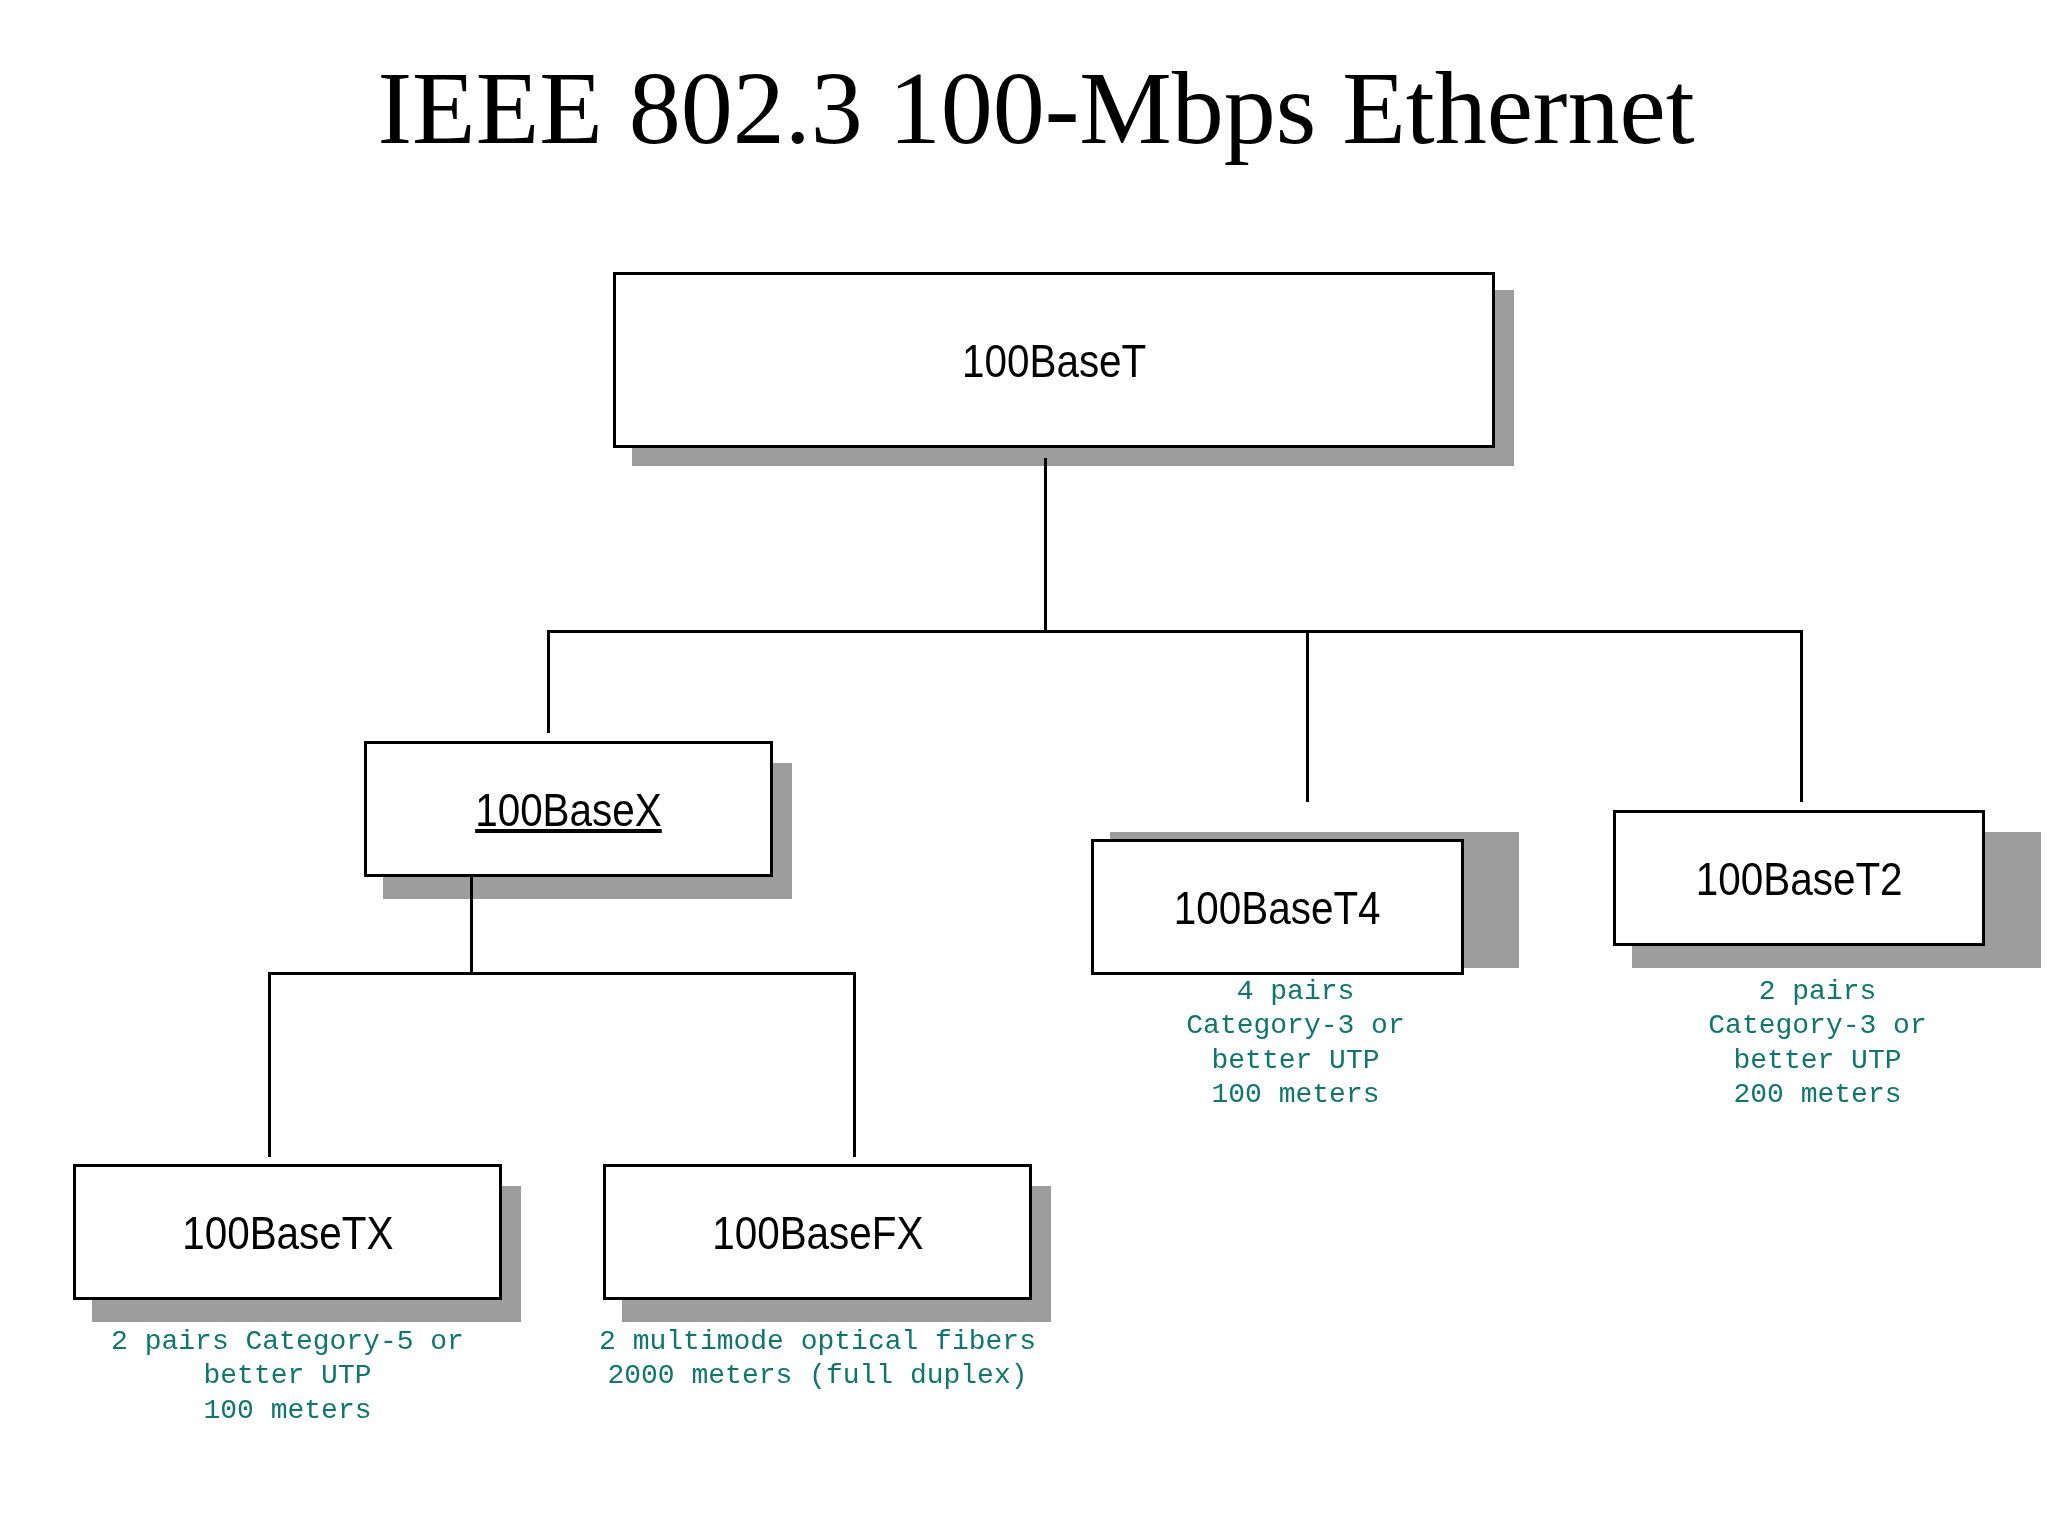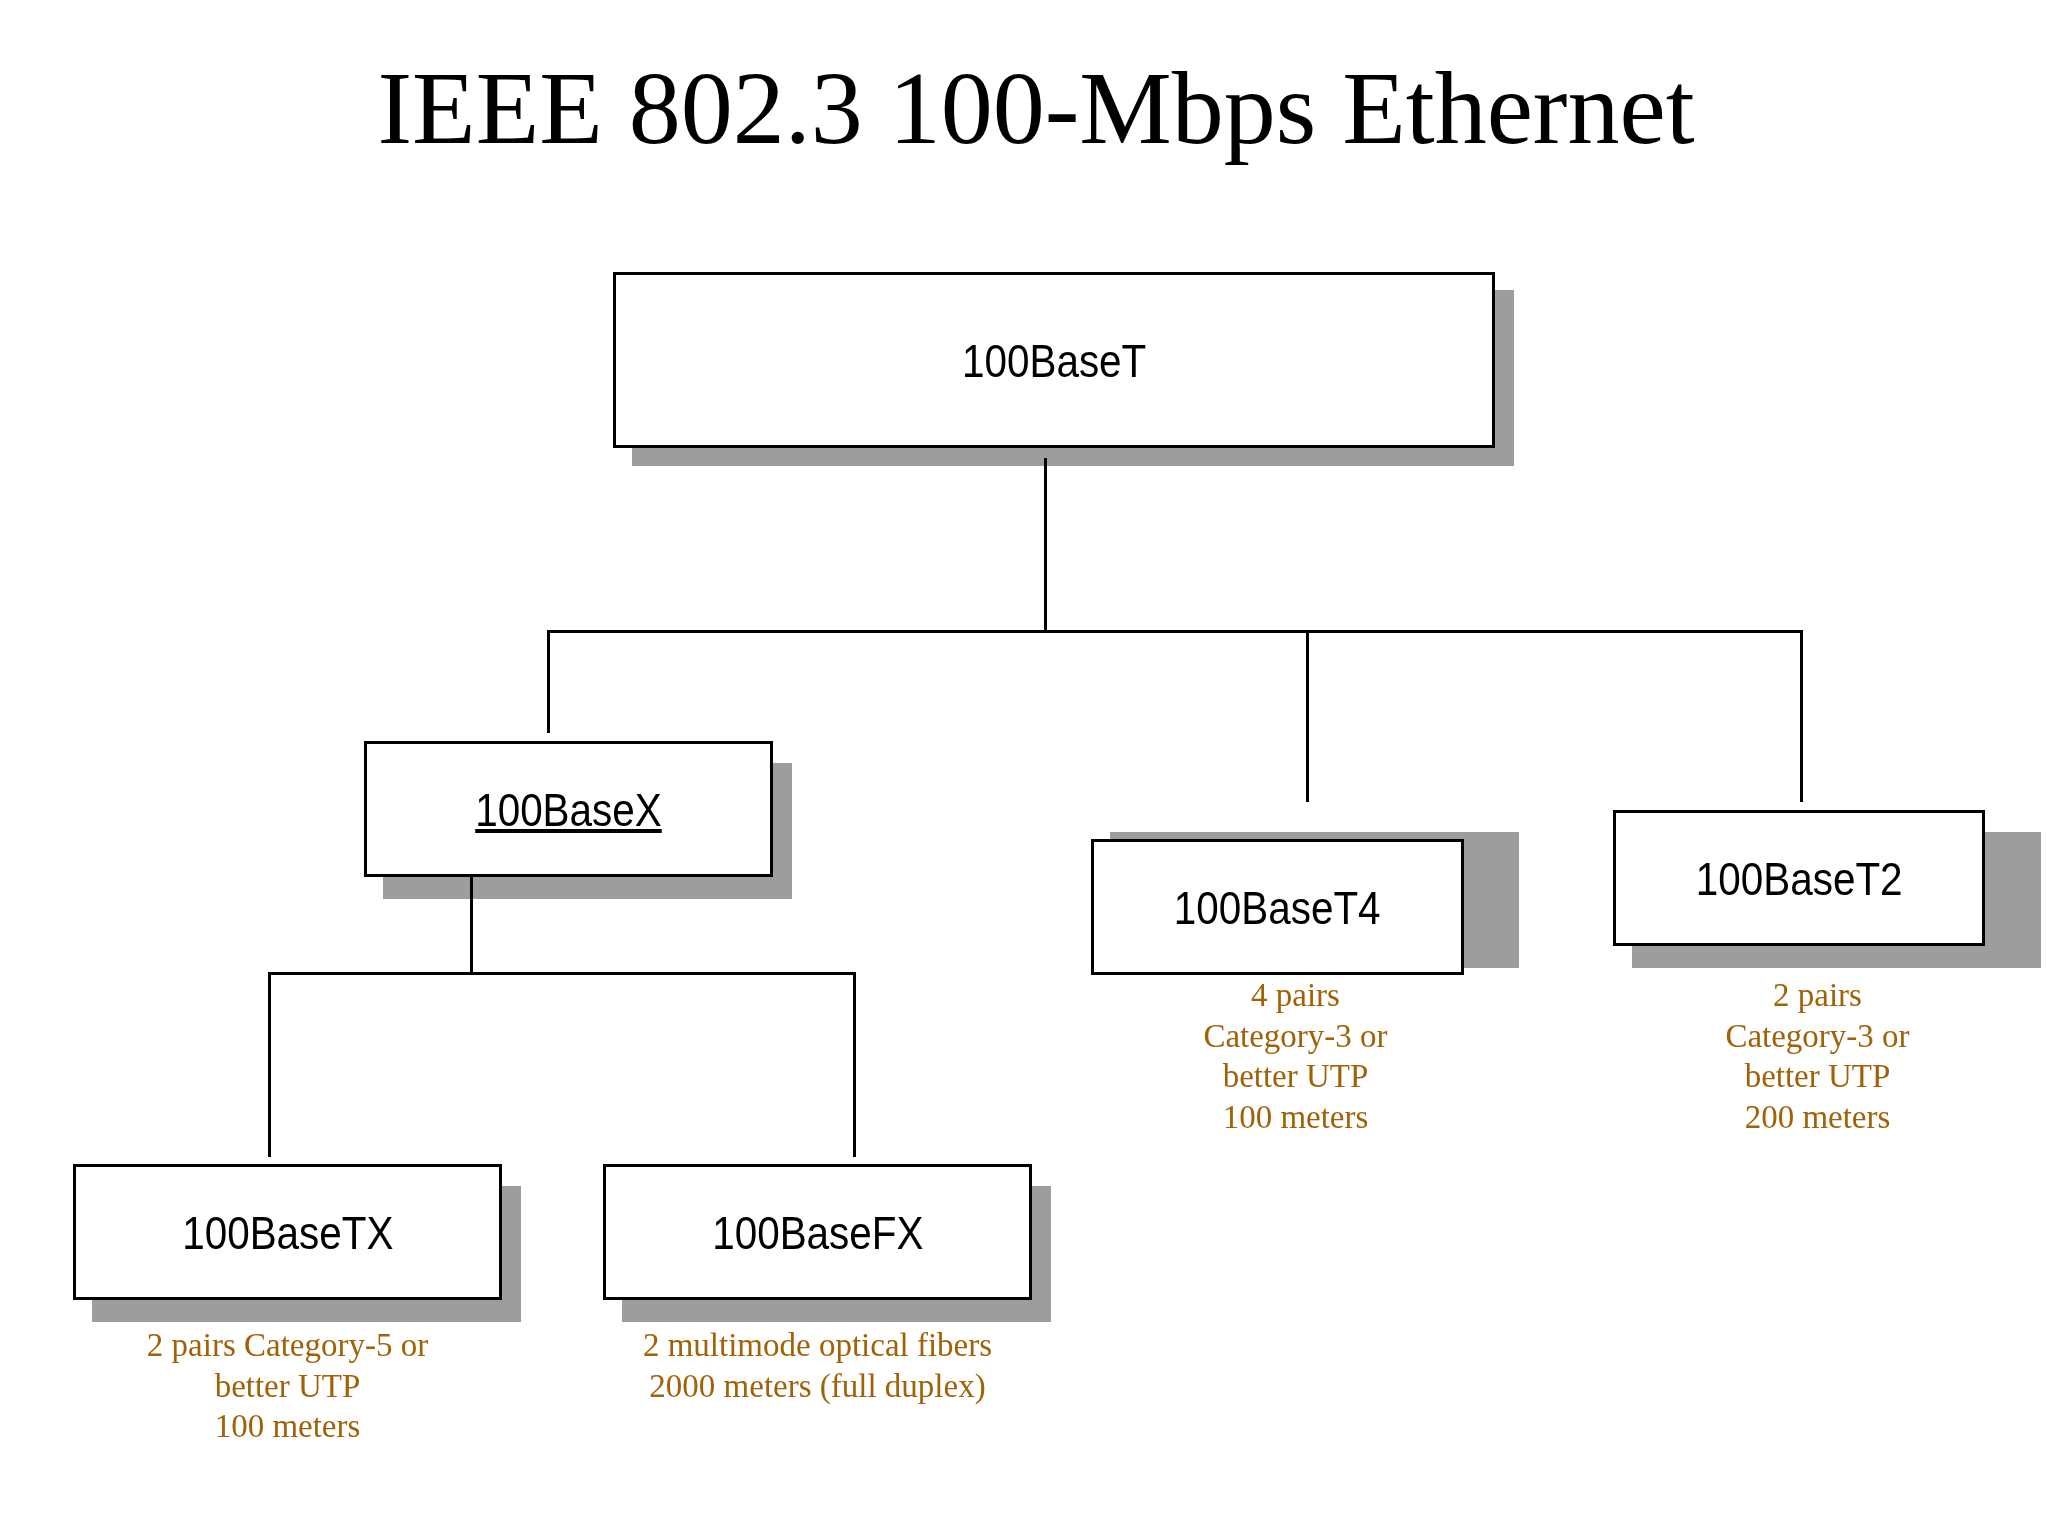--- a/index.html
+++ b/index.html
@@ -69,24 +69,24 @@
   .hline {
     position: absolute;
     height: 3px;
     background: #000000;
     z-index: 2;
   }
 
   
   .annot {
     position: absolute;
-    font-family: Liberation Serif, serif;
-    font-size: 33px;
+    font-family: Liberation Mono, monospace;
+    font-size: 28px;
     line-height: 1.23;
-    color: #a16207;
+    color: #0f766e;
     text-align: center;
     z-index: 2;
     white-space: pre-line;
   }
 </style>
 </head>
 <body>
 
 <div id="stage">
 

